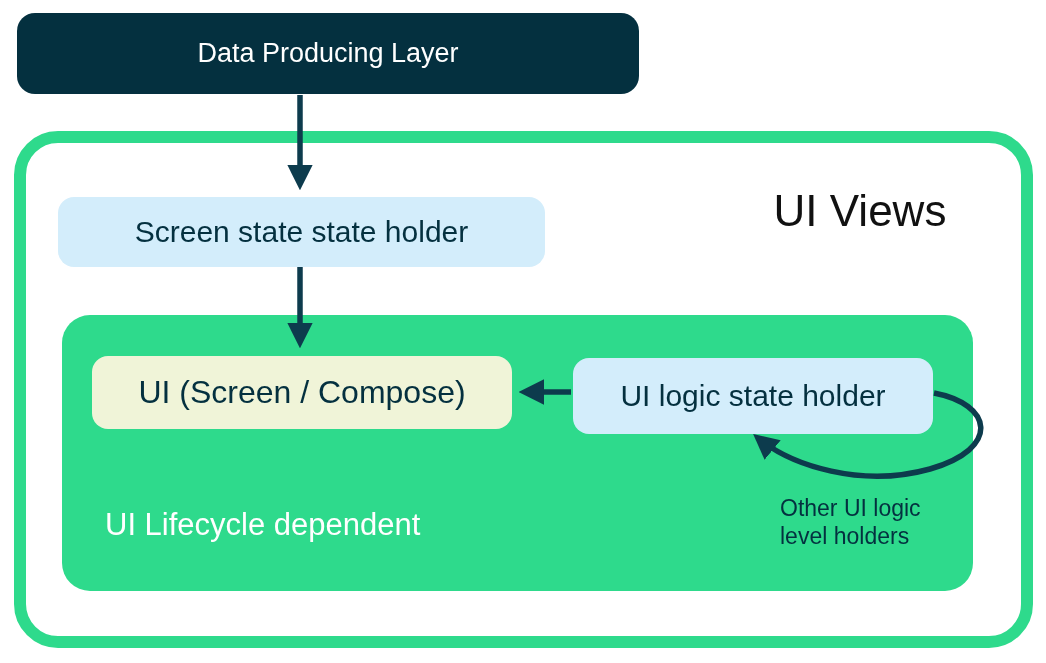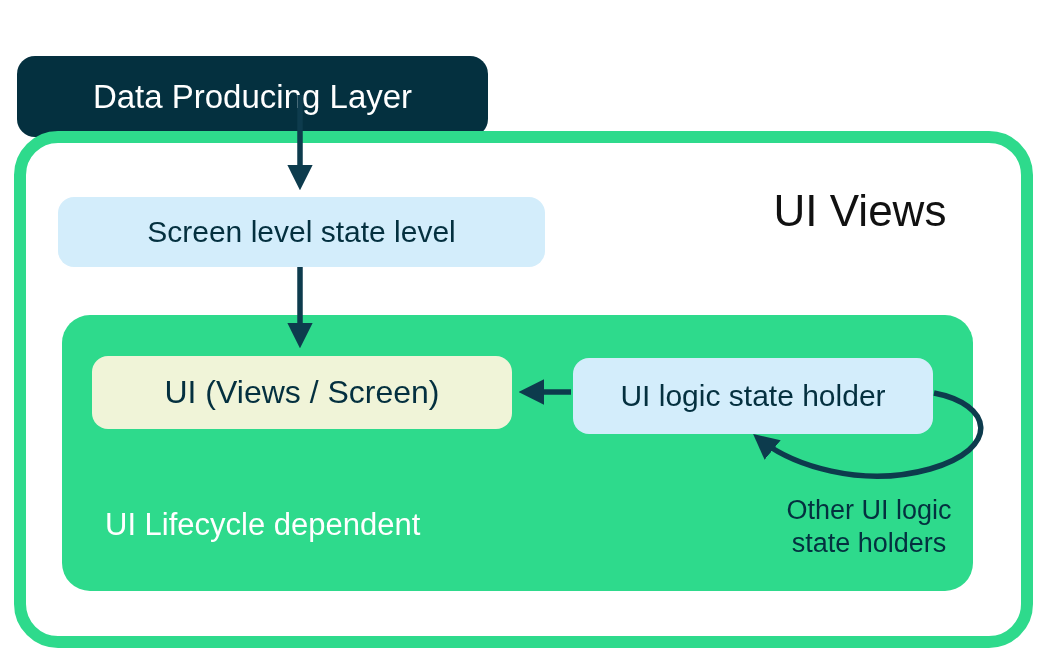--- a/index.html
+++ b/index.html
@@ -17,23 +17,23 @@
     font-family:"Liberation Sans","DejaVu Sans",sans-serif;
     width:1046px;height:663px;position:relative;overflow:hidden;
   }
   .stage{position:absolute;left:0;top:0;width:1046px;height:663px;}
 
   .node{
     position:absolute;display:flex;align-items:center;justify-content:center;
     text-align:center;
   }
   .data-producing{
-    left:17px;top:13px;width:471px;height:81px;
+    left:17px;top:13px;width:622px;height:81px;
     background:var(--dark-teal);border-radius:18px;
-    color:var(--white);font-size:33px;margin-top:43px;
+    color:var(--white);font-size:27px;
   }
   .outer-box{
     position:absolute;left:14px;top:131px;width:1019px;height:517px;
     background:var(--white);
     border:12px solid var(--green);border-radius:44px;
   }
   .ui-layer-label{
     position:absolute;left:710px;top:186px;width:300px;
     text-align:center;color:var(--black-text);font-size:44px;
   }
@@ -54,59 +54,59 @@
   .ui-logic{
     left:573px;top:358px;width:360px;height:76px;
     background:var(--light-blue);border-radius:16px;
     color:var(--dark-teal);font-size:30px;
   }
   .lifecycle-label{
     position:absolute;left:105px;top:507px;
     color:var(--white);font-size:31px;text-align:left;
   }
   .other-holders{
-    position:absolute;left:756px;top:494px;width:226px;
-    text-align:center;color:var(--dark-teal);font-size:27px;line-height:1.22;
+    position:absolute;left:780px;top:494px;width:226px;
+    text-align:left;color:var(--dark-teal);font-size:23px;line-height:1.22;
   }
   svg.arrows{position:absolute;left:0;top:0;width:1046px;height:663px;pointer-events:none;}
   .arrow-stroke{stroke:var(--arrow);stroke-width:5.5;fill:none;}
   .arrow-fill{fill:var(--arrow);}
 </style>
 </head>
 <body>
 
 <div class="stage">
 
   <div class="node data-producing">
     <span>Data Producing Layer</span>
   </div>
 
   <div class="outer-box"></div>
 
   <div class="ui-layer-label">UI Views</div>
 
   <div class="node screen-holder">
-    <span>Screen level state level</span>
+    <span>Screen state state holder</span>
   </div>
 
   <div class="inner-green"></div>
 
   <div class="node ui-views">
-    <span>UI (Views / Screen)</span>
+    <span>UI (Screen / Compose)</span>
   </div>
 
   <div class="node ui-logic">
     <span>UI logic state holder</span>
   </div>
 
   <div class="lifecycle-label">UI Lifecycle dependent</div>
 
   <div class="other-holders">
     <div>Other UI logic</div>
-    <div>state holders</div>
+    <div>level holders</div>
   </div>
 
   <svg class="arrows" viewBox="0 0 1046 663" xmlns="http://www.w3.org/2000/svg">
     <defs>
       <marker id="ah" viewBox="0 0 10 10" refX="7.5" refY="5" markerWidth="4.6" markerHeight="4.6" orient="auto-start-reverse">
         <path class="arrow-fill" d="M 0 0 L 10 5 L 0 10 z"></path>
       </marker>
     </defs>
 
     <line class="arrow-stroke" x1="300" y1="95" x2="300" y2="184" marker-end="url(#ah)"></line>

